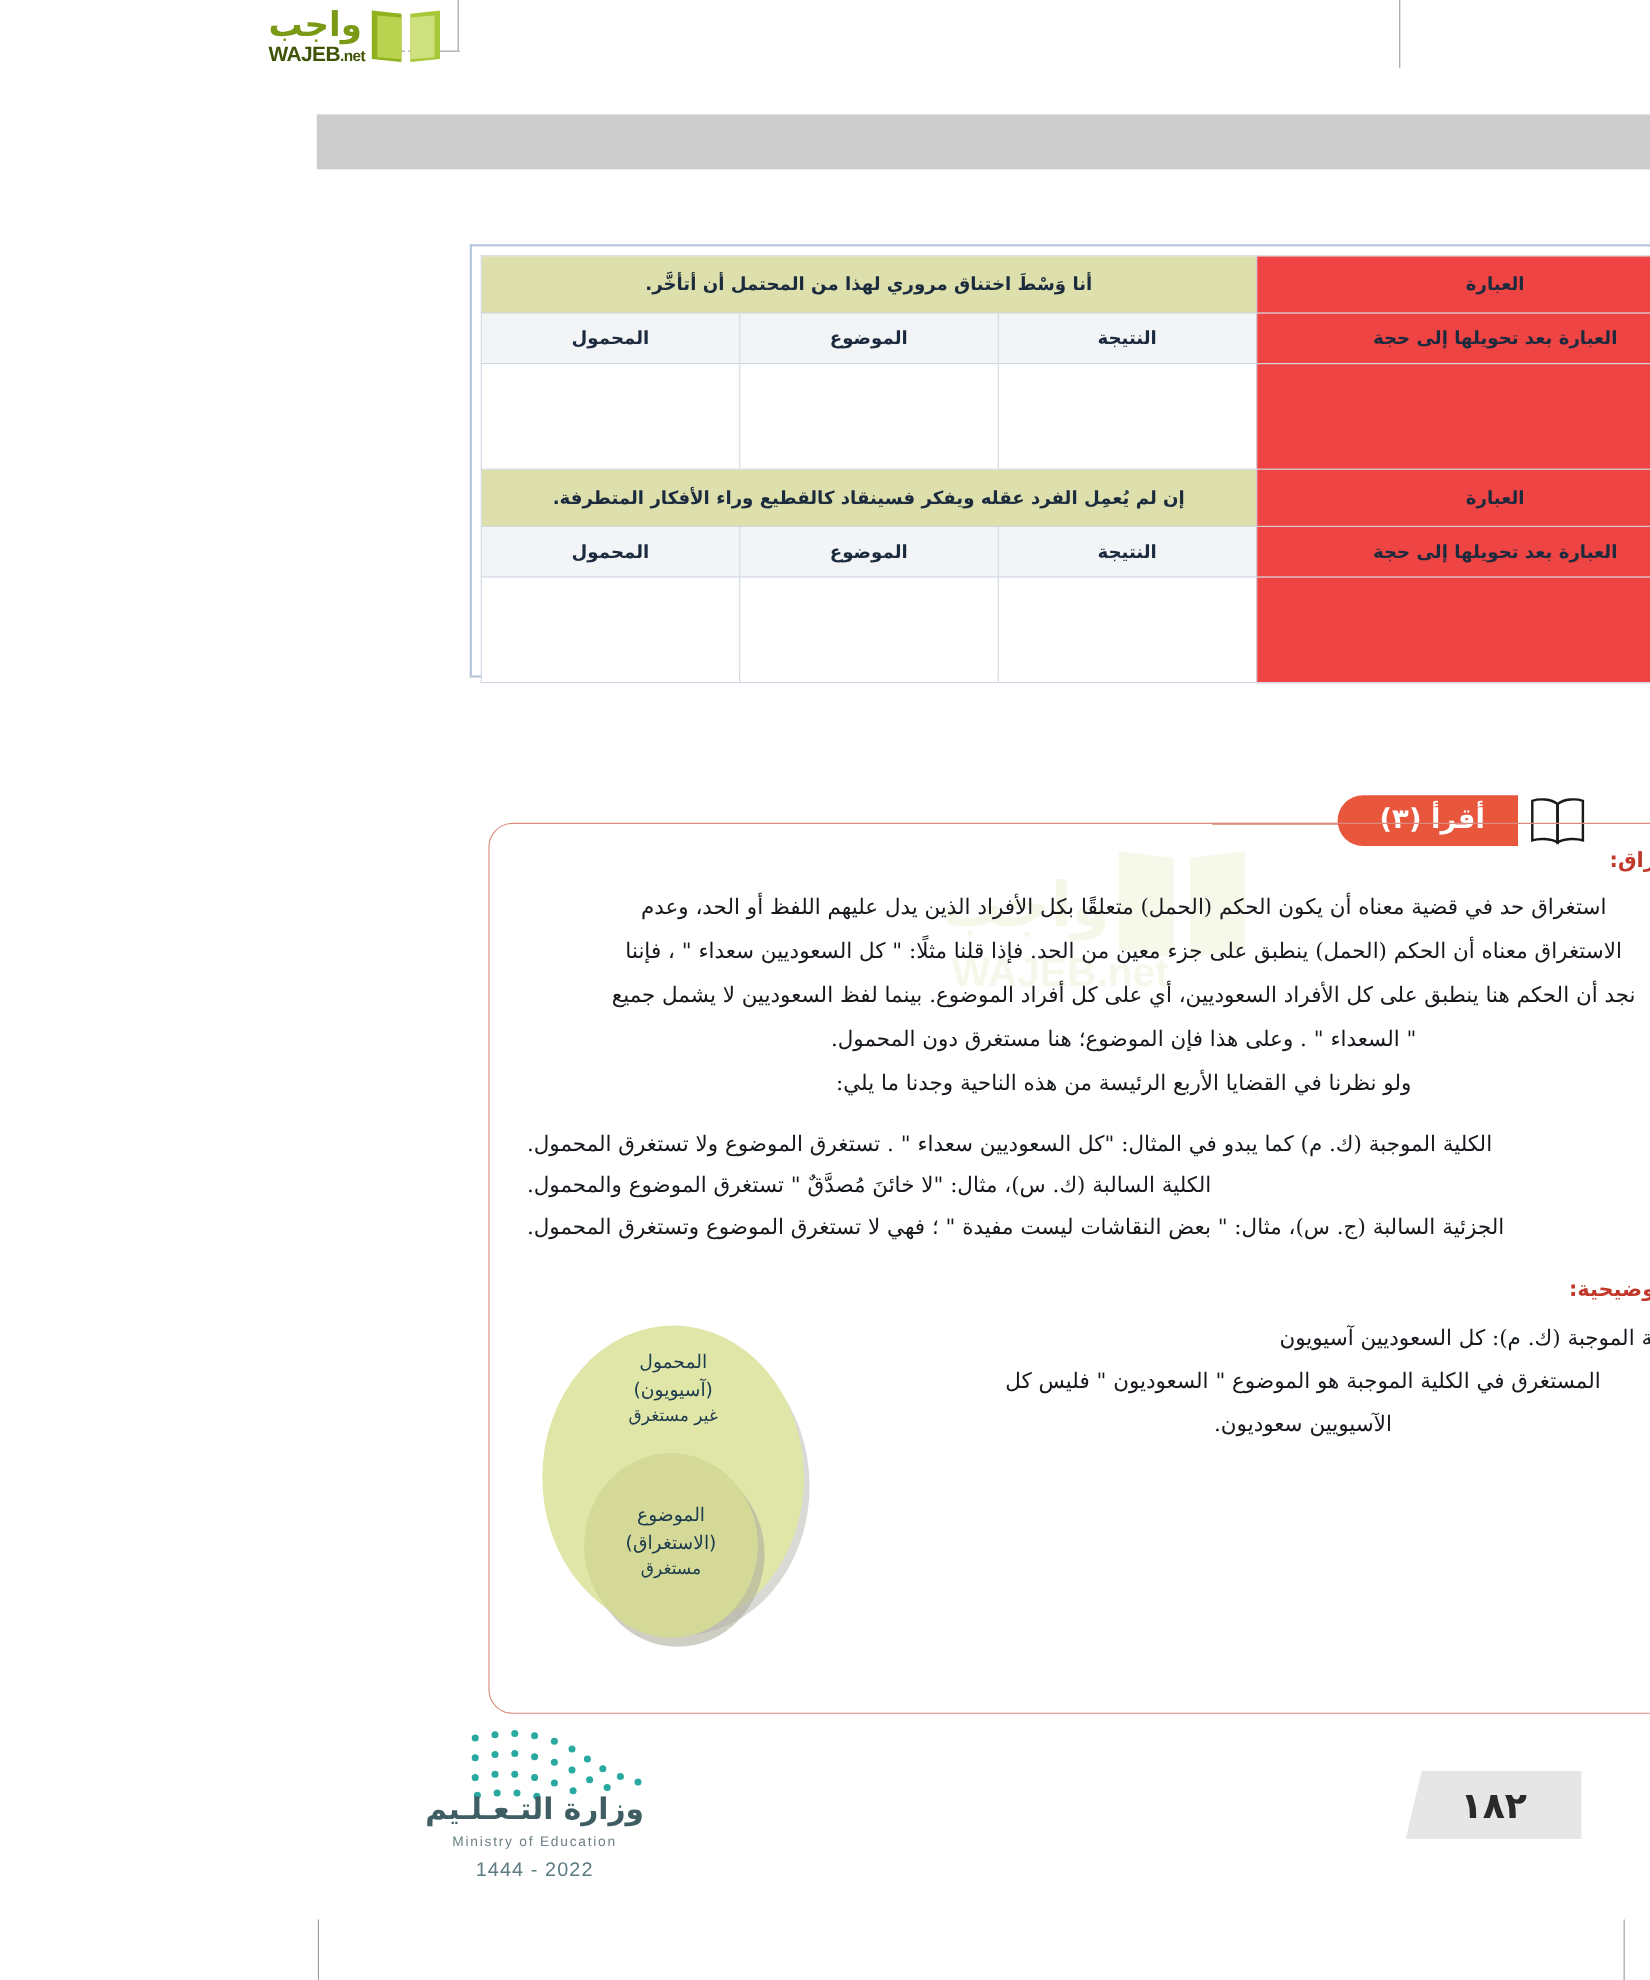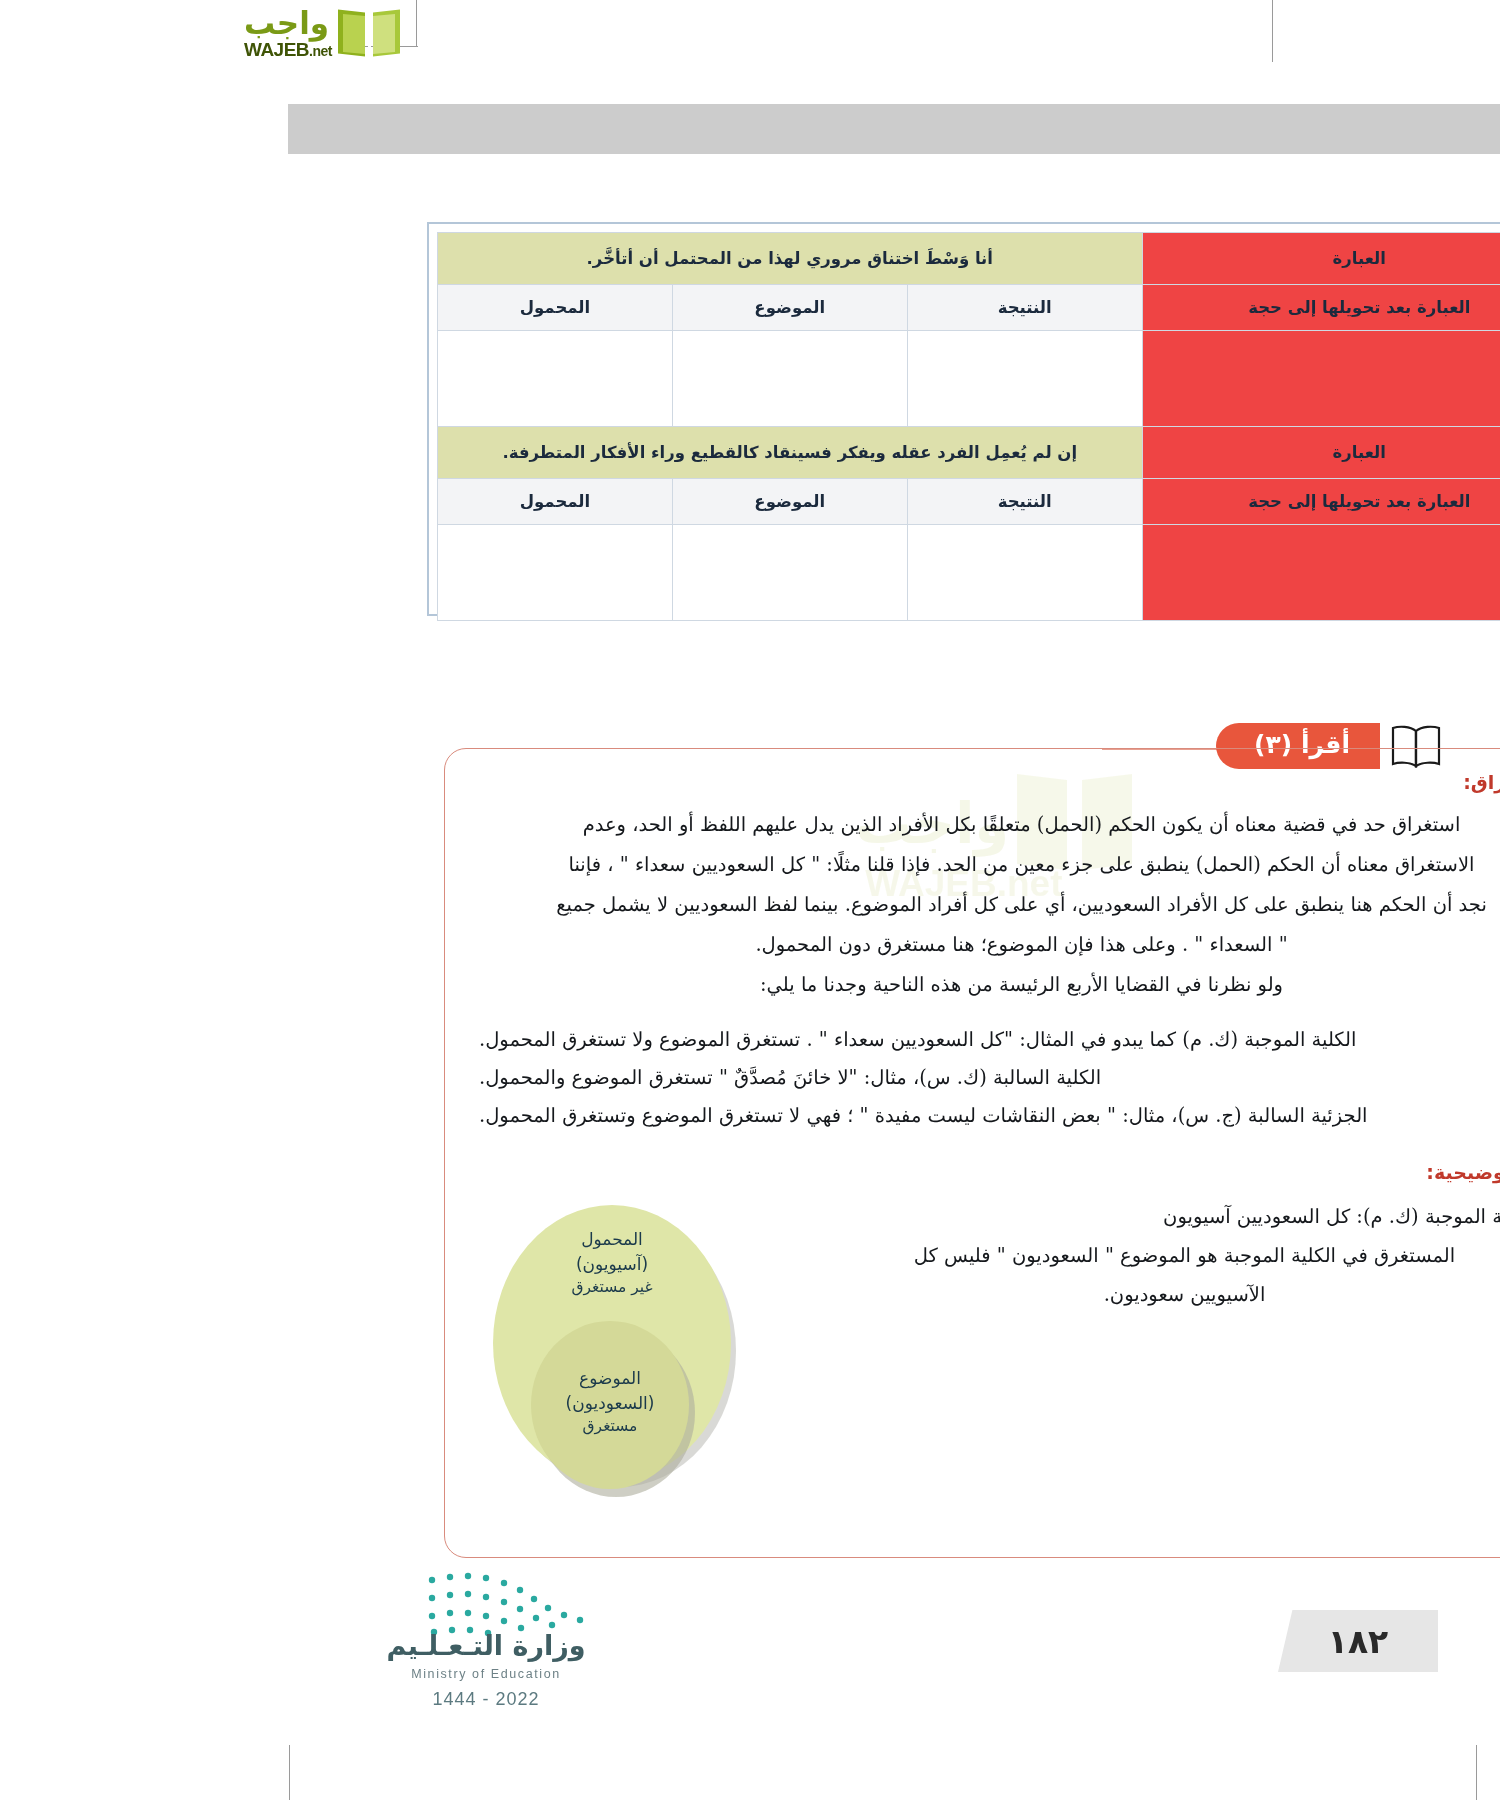--- a/index.html
+++ b/index.html
@@ -484,21 +484,21 @@
             <div class="venn-outer-label">
               <div>المحمول</div>
               <div>(آسيويون)</div>
               <div class="venn-l-small">غير مستغرق</div>
             </div>
           </div>
           <div class="venn-inner-shadow"></div>
           <div class="venn-inner">
             <div class="venn-inner-label">
               <div>الموضوع</div>
-              <div>(السعوديون)</div>
+              <div>(الاستغراق)</div>
               <div class="venn-l-small">مستغرق</div>
             </div>
           </div>
         </div>
       </div>
     </div>
   </div>
 
   <svg class="dots-orn" viewBox="0 0 170 70">
     <g fill="#2aa9a0">

